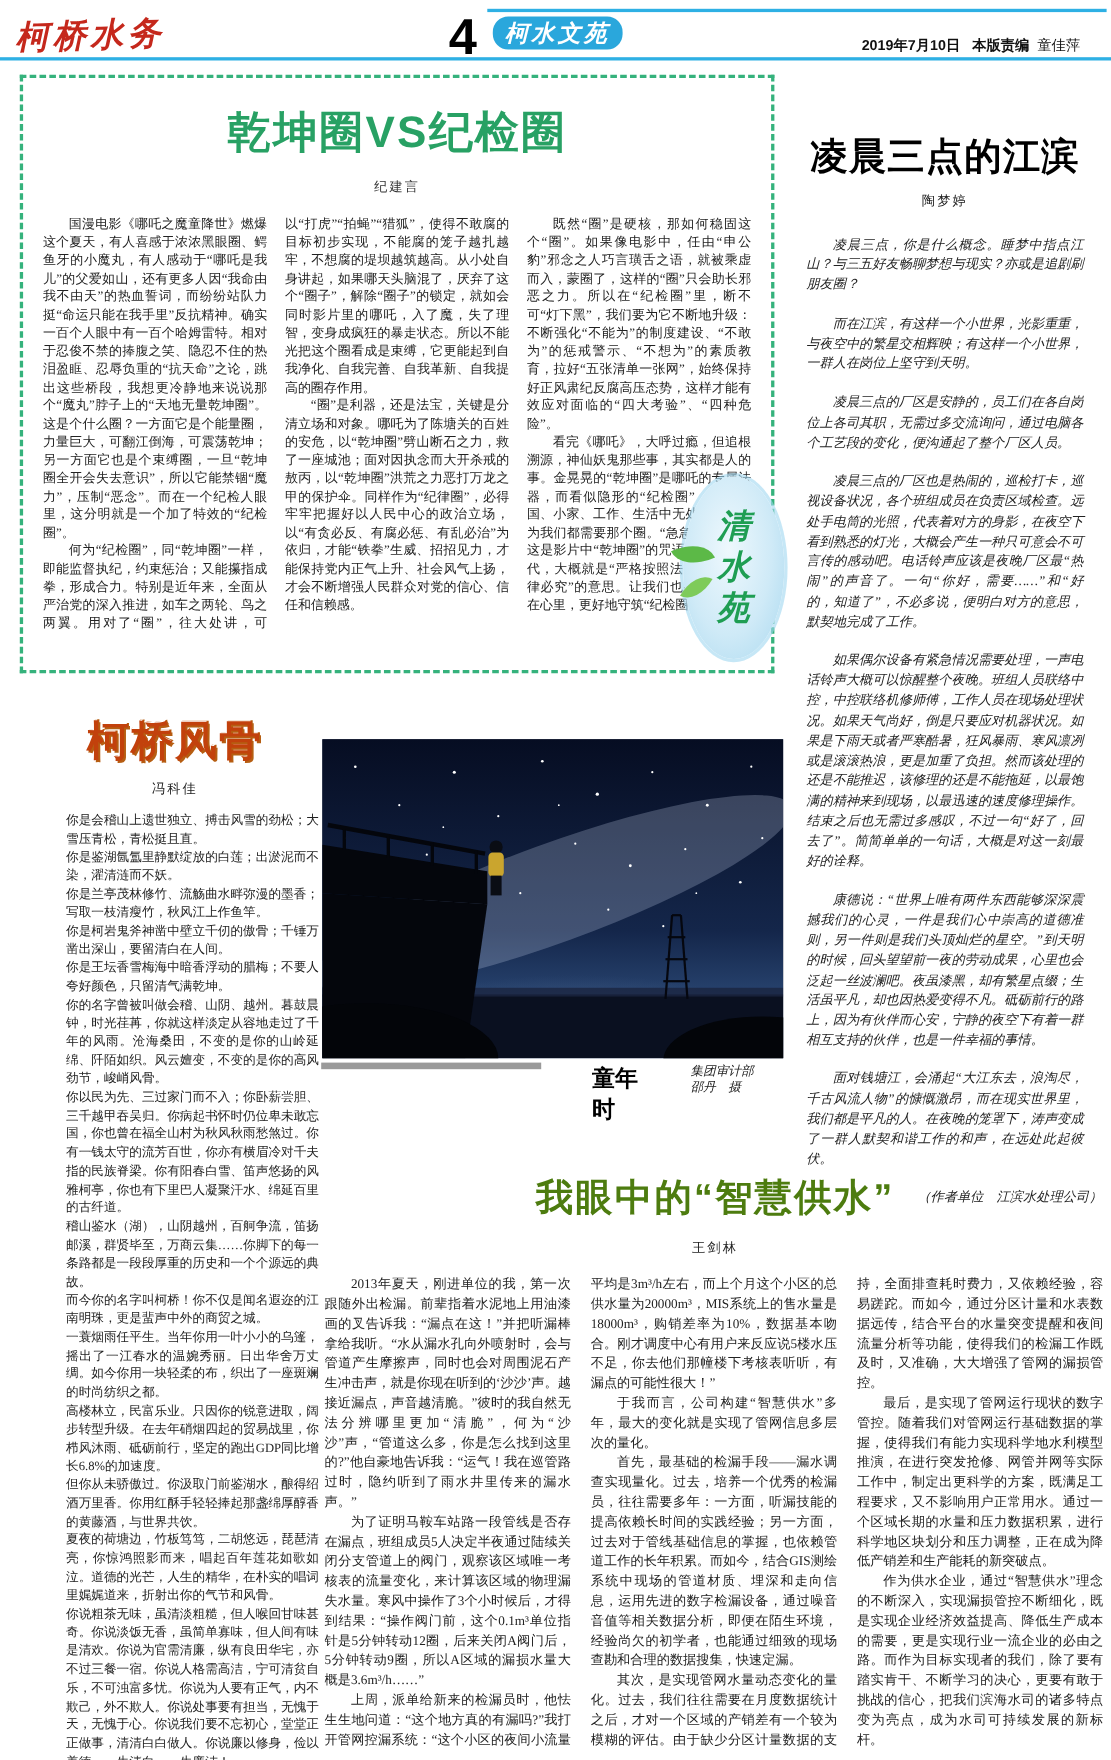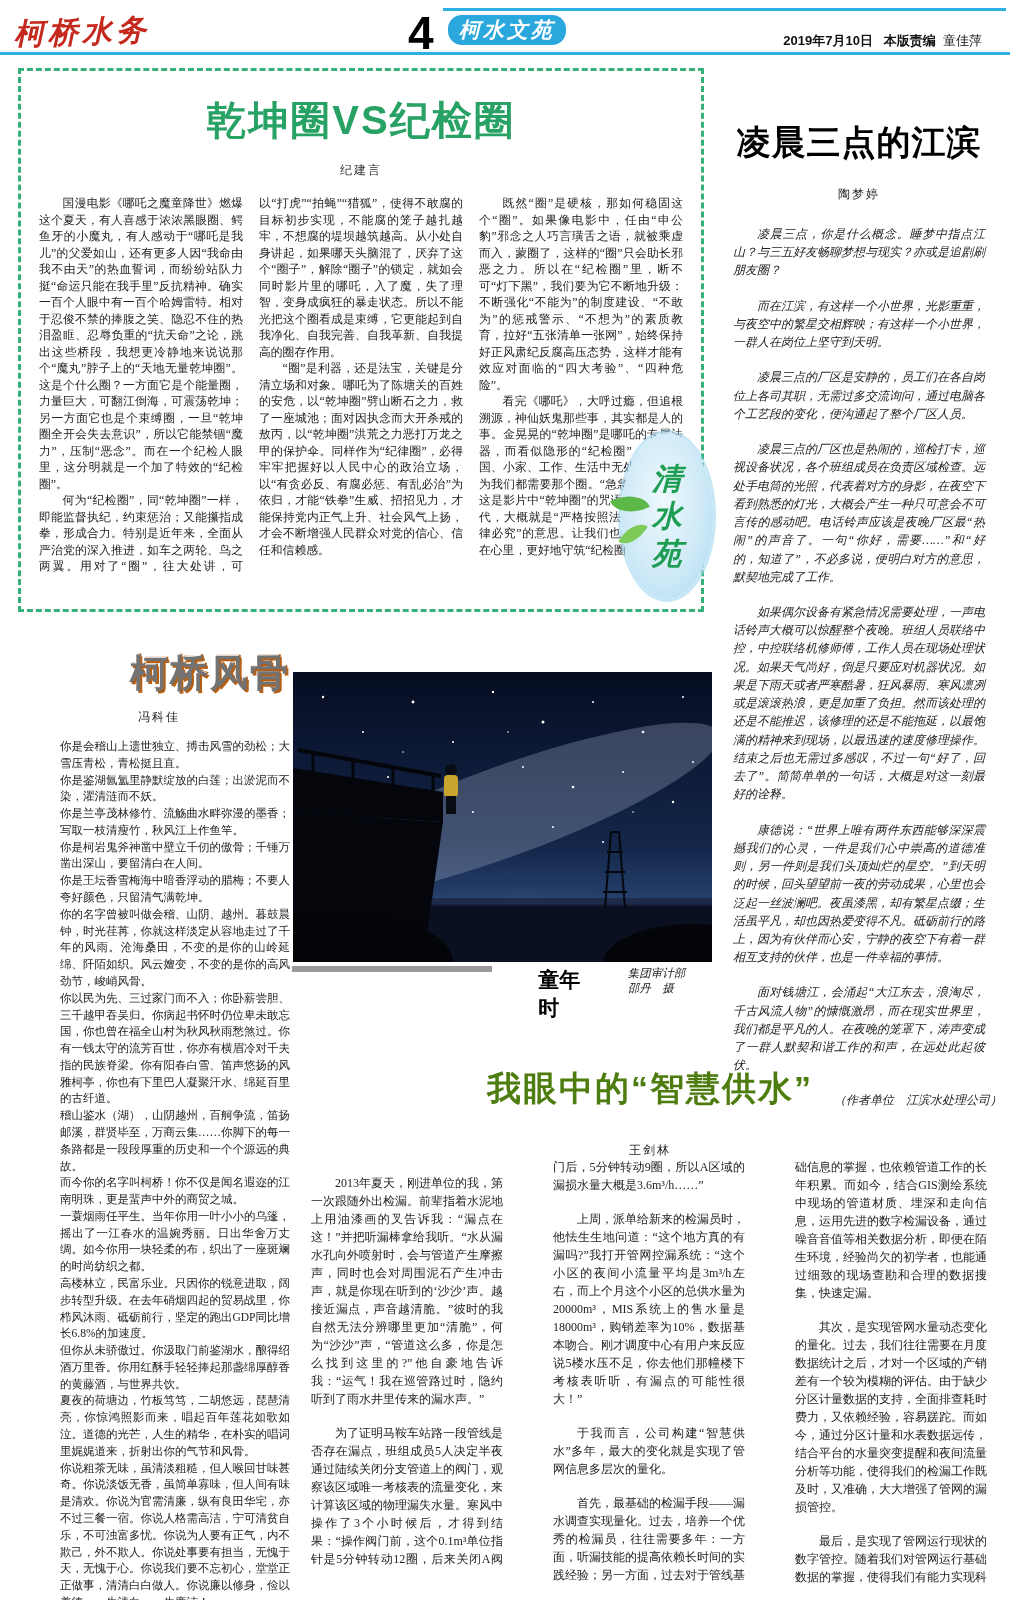--- a/index.html
+++ b/index.html
@@ -39,52 +39,52 @@
                    font-family:"DejaVu Serif",serif;line-height:1.25;}
   .leaf{position:absolute;left:-8px;top:60px;width:34px;height:22px;background:#5cb947;
         border-radius:0 100% 0 100%;transform:rotate(-25deg);}
   .leaf2{position:absolute;left:-2px;top:92px;width:28px;height:18px;background:#7ecb5a;
         border-radius:0 100% 0 100%;transform:rotate(-60deg);}
 
   
   .right-art{position:absolute;left:716px;top:120px;width:286px;}
   .right-title{font-size:34px;font-weight:900;color:#000;text-align:center;letter-spacing:1px;
                font-family:"Liberation Sans","DejaVu Sans",sans-serif;}
-  .right-author{text-align:center;font-size:12px;margin-top:20px;letter-spacing:2px;}
+  .right-author{text-align:center;font-size:12px;margin-top:8px;letter-spacing:2px;}
   .right-text{margin-top:22px;font-size:12px;line-height:1.52;text-align:justify;}
   .right-text p{margin:17px;text-indent:2em;font-style:italic;}
   .byline{margin-top:6px;text-align:right;font-size:12px;font-style:italic;
           font-family:"DejaVu Serif",serif;}
 
   
   .poem{position:absolute;left:28px;top:648px;width:262px;}
-  .poem-title{text-align:right;font-size:38px;font-weight:900;color:#737373;
+  .poem-title{text-align:center;font-size:38px;font-weight:900;color:#c2410c;
               font-family:"Liberation Sans","DejaVu Sans",sans-serif;letter-spacing:2px;
               text-shadow:2px 2px 0 #b65e12,-1px -1px 0 #fff,1px -1px 0 #b65e12;}
   .poem-author{text-align:center;font-size:12px;margin-top:10px;letter-spacing:2px;}
   .poem-text{margin-top:12px;font-size:11.5px;line-height:1.46;text-align:justify;margin-left:32px;}
   .poem-text p{margin:0;text-indent:0;}
 
   
   .photo{position:absolute;left:293px;top:672px;width:419px;height:290px;background:#0b1630;}
   .photo svg{display:block;}
   .caption{position:absolute;left:292px;top:966px;width:415px;display:flex;align-items:flex-start;gap:36px;}
   .caption-rule{width:290px;height:6px;background:#9a9a9a;margin-right:10px;}
   .caption-title{font-size:21px;font-weight:900;font-family:"Liberation Sans",sans-serif;color:#000;}
   .caption-credit{font-size:11.5px;margin-left:10px;font-style:italic;font-family:"DejaVu Serif",serif;}
 
   
   .smart-title{position:absolute;left:290px;top:1066px;width:720px;text-align:center;
                font-size:34px;font-weight:900;color:#4d7c0f;letter-spacing:2px;
                font-family:"Liberation Sans","DejaVu Sans",sans-serif;}
   .smart-author{position:absolute;left:290px;top:1126px;width:720px;text-align:center;
-                font-size:12px;letter-spacing:2px;margin-top:16px;}
+                font-size:12px;letter-spacing:2px;}
   .smart-text{position:absolute;left:295px;top:1158px;width:708px;height:436px;overflow:hidden;
               column-count:3;column-gap:18px;font-size:12px;line-height:1.50;text-align:justify;}
-  .smart-text p{margin:16px;text-indent:2em;}
+  .smart-text p{margin:0;text-indent:2em;}
 </style>
 </head>
 <body>
 
 <div class="page">
 
   <div class="masthead">柯桥水务</div>
   <div class="cyan-line-top"></div>
   <div class="page-number">4</div>
   <div class="section-box">柯水文苑</div>

